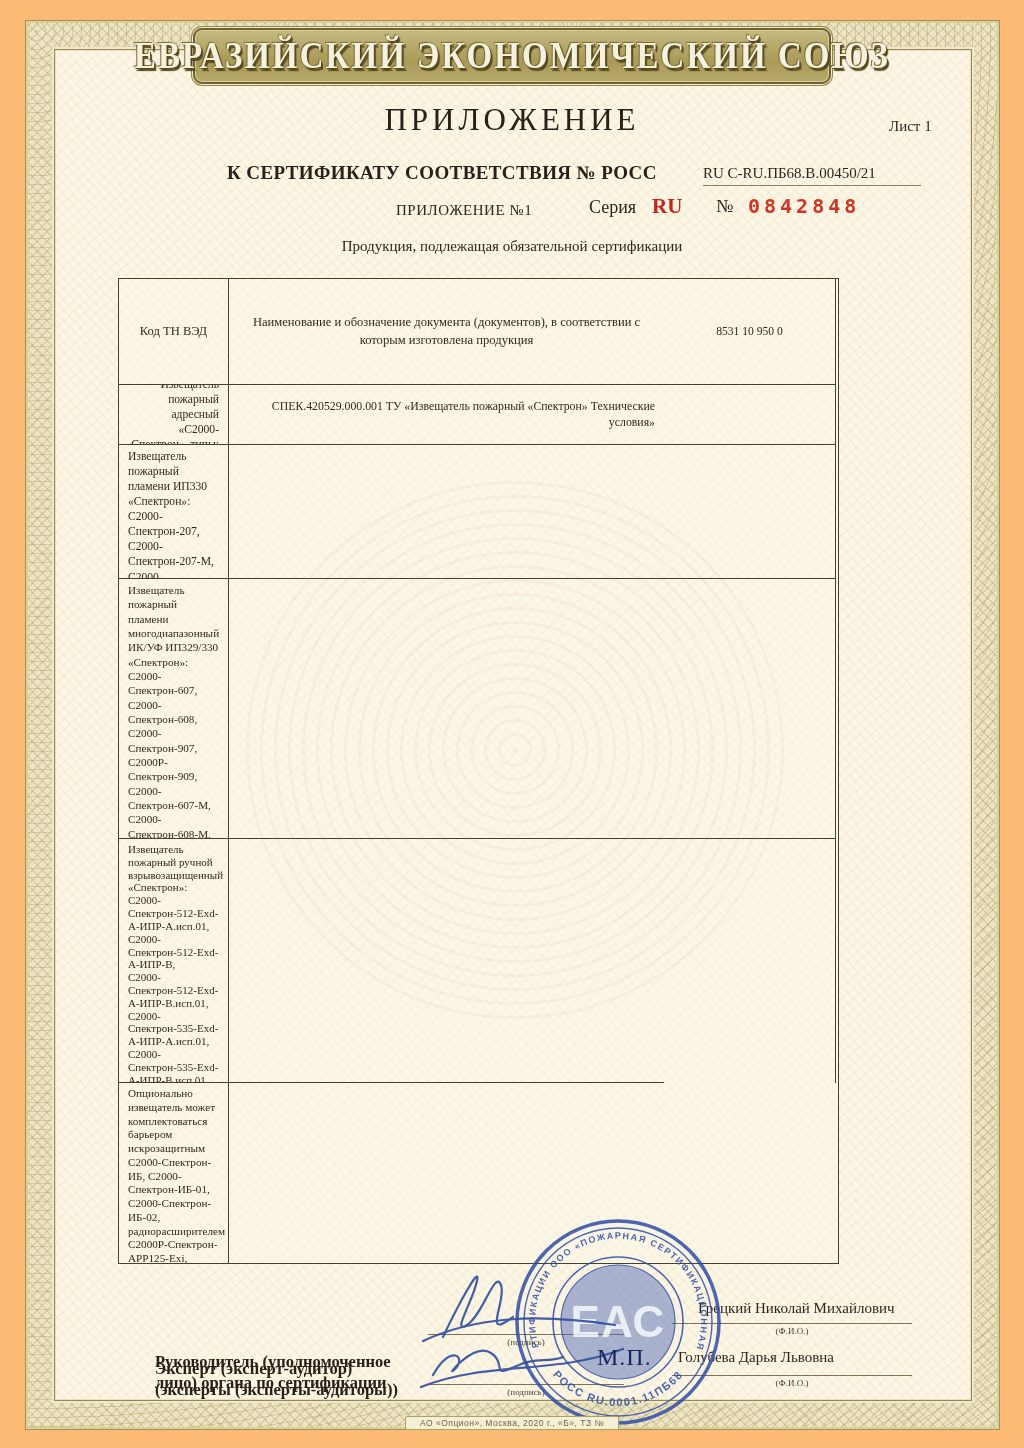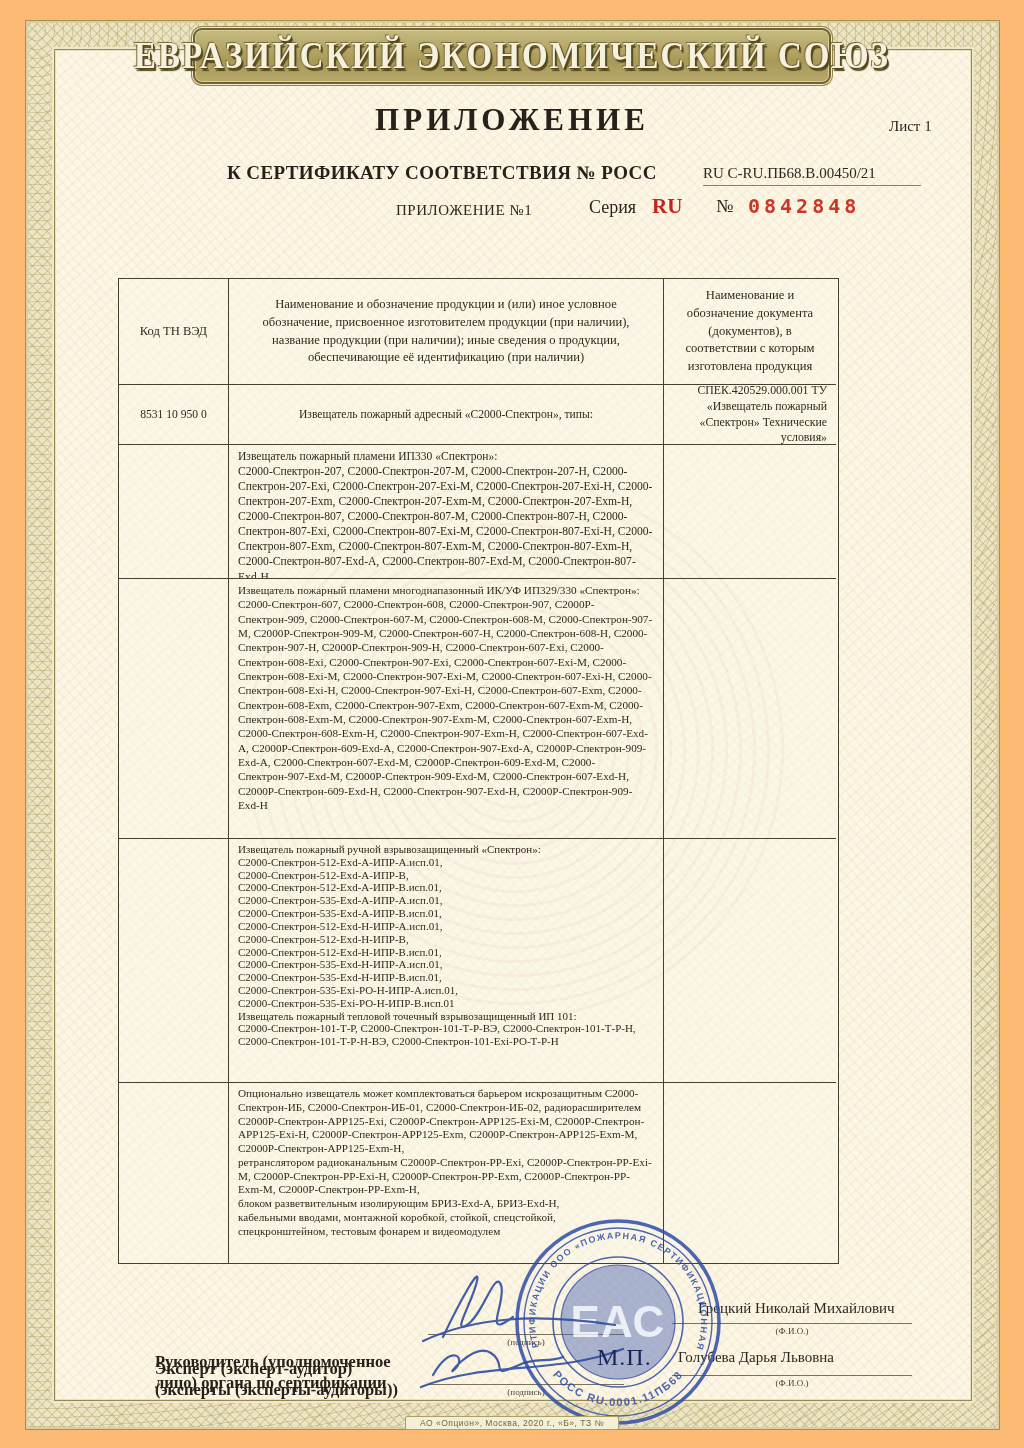--- a/index.html
+++ b/index.html
@@ -26,21 +26,21 @@
   
   .banner{position:absolute;left:193px;top:28px;width:634px;height:52px;z-index:4;
     background:linear-gradient(#c7ba80,#a99a58 60%,#b7a96c);
     border:2px solid #6e6230;border-radius:9px;
     box-shadow:0 0 0 1px #f2ecd2, 0 0 0 2px #938549, inset 0 0 0 1px #d8cc99;
     display:flex;align-items:center;justify-content:center;}
   .banner span{font-weight:700;font-size:33px;letter-spacing:2px;color:#f6f1de;white-space:nowrap;
     transform:scaleY(1.12);
     text-shadow:1px 1px 0 #55481c,2px 2px 1px #55481c,-1px -1px 0 #7d6f38,0 0 2px rgba(85,72,28,.6);}
   .title{position:absolute;left:0;top:102px;width:100%;text-align:center;z-index:2;
-    font-size:31px;font-weight:700;letter-spacing:4px;color:#26211a;}
+    font-size:31px;font-weight:400;letter-spacing:4px;color:#26211a;}
   .sheet{position:absolute;left:853px;top:118px;font-size:15px;color:#2c2720;margin-left:36px;}
   .certline-label{position:absolute;left:227px;top:162px;font-size:19px;font-weight:700;letter-spacing:.4px;color:#26211a;}
   .certline-value{position:absolute;left:703px;top:165px;width:218px;font-size:15px;color:#2c2720;
     border-bottom:1px solid #8d8162;padding-bottom:3px;text-align:left;}
   .appendix{position:absolute;left:396px;top:202px;font-size:15px;letter-spacing:.5px;color:#2c2720;}
   .series-label{position:absolute;left:589px;top:197px;font-size:18px;color:#2c2720;}
   .series-value{position:absolute;left:652px;top:194px;font-size:21px;font-weight:700;color:#c5231b;}
   .num-sign{position:absolute;left:716px;top:196px;font-size:18px;color:#2c2720;}
   .blank-number{position:absolute;left:748px;top:194px;font-size:20px;font-weight:700;color:#cd3526;
     font-family:"DejaVu Sans Mono",monospace;letter-spacing:4px;}
@@ -94,25 +94,25 @@
 
   <div class="certline-label">К СЕРТИФИКАТУ СООТВЕТСТВИЯ № РОСС</div>
   <div class="certline-value">RU С-RU.ПБ68.В.00450/21</div>
 
   <div class="appendix">ПРИЛОЖЕНИЕ №1</div>
   <div class="series-label">Серия</div>
   <div class="series-value">RU</div>
   <div class="num-sign">№</div>
   <div class="blank-number">0842848</div>
 
+  <div class="section-title">Продукция, подлежащая обязательной сертификации</div>
 
   <div class="cert-table">
 
     <div class="cell hdr">Код ТН ВЭД</div>
-    <div class="cell hdr">Наименование и обозначение продукции и (или) иное условное обозначение, присвоенное изготовителем продукции (при наличии), название продукции (при наличии); иные сведения о продукции, обеспечивающие её идентификацию (при наличии)</div>
     <div class="cell hdr last-col">Наименование и обозначение документа (документов), в соответствии с которым изготовлена продукция</div>
 
     <div class="cell cc">8531 10 950 0</div>
     <div class="cell cc">Извещатель пожарный адресный «С2000-Спектрон», типы:</div>
     <div class="cell cc last-col doc-cell">СПЕК.420529.000.001 ТУ «Извещатель пожарный «Спектрон» Технические условия»</div>
 
     <div class="cell"></div>
     <div class="cell pre">Извещатель пожарный пламени ИП330 «Спектрон»:
 С2000-Спектрон-207, С2000-Спектрон-207-М, С2000-Спектрон-207-Н, С2000-Спектрон-207-Exi, С2000-Спектрон-207-Exi-М, С2000-Спектрон-207-Exi-Н, С2000-Спектрон-207-Exm, С2000-Спектрон-207-Exm-М, С2000-Спектрон-207-Exm-Н, С2000-Спектрон-807, С2000-Спектрон-807-М, С2000-Спектрон-807-Н, С2000-Спектрон-807-Exi, С2000-Спектрон-807-Exi-М, С2000-Спектрон-807-Exi-Н, С2000-Спектрон-807-Exm, С2000-Спектрон-807-Exm-М, С2000-Спектрон-807-Exm-Н, С2000-Спектрон-807-Exd-А, С2000-Спектрон-807-Exd-М, С2000-Спектрон-807-Exd-Н</div>
     <div class="cell last-col"></div>

